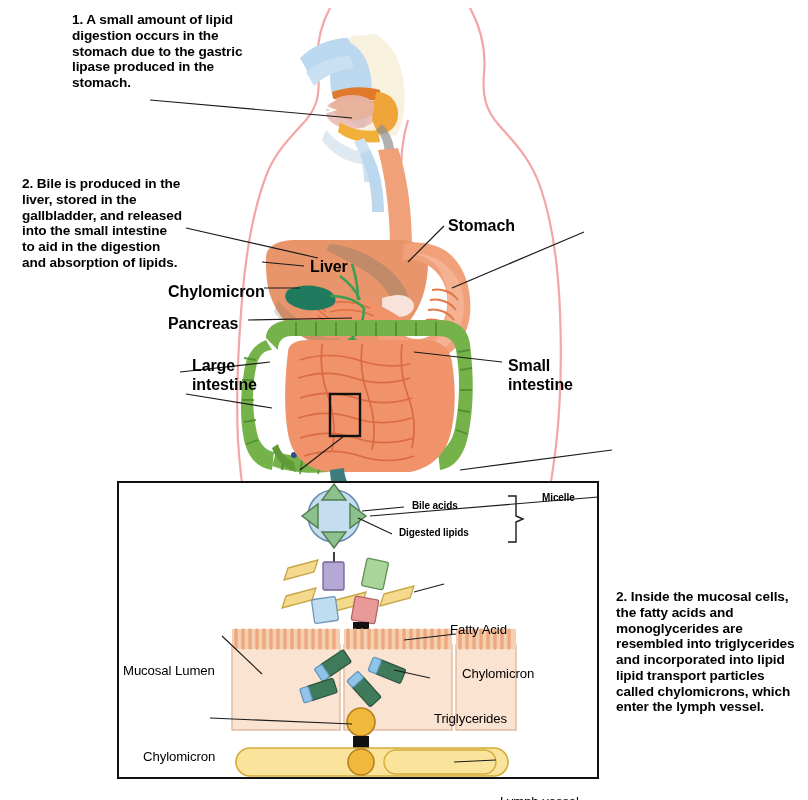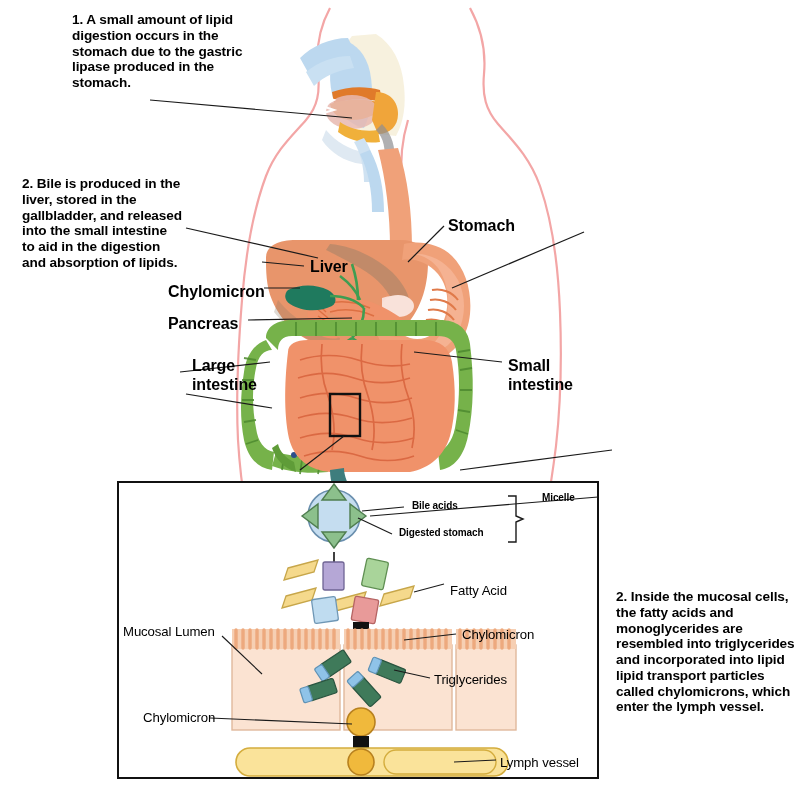--- a/index.html
+++ b/index.html
@@ -56,21 +56,21 @@
   
   #lbl-lumen {
     left: 168px; top: 520px; width: 176px;
     font-size: 15px; text-align: center;
   }
   .inset { font-size: 10px; font-weight: bold; }
   #lbl-bile      { left: 412px; top: 500px; }
   #lbl-digested  { left: 399px; top: 527px; }
   #lbl-micelle   { left: 530px; top: 492px; padding-left: 12px; }
 
-  .inset-plain { font-size: 13.2px; font-weight: normal; }
+  .inset-plain { font-size: 13.2px; font-weight: normal; margin-top: 39px; }
   #lbl-fatty     { left: 450px; top: 583px; }
   #lbl-mucosal   { left: 123px; top: 624px; }
   #lbl-micro     { left: 462px; top: 627px; }
   #lbl-trigly    { left: 434px; top: 672px; }
   #lbl-chylo     { left: 143px; top: 710px; }
   #lbl-lymph     { left: 500px; top: 755px; }
 </style>
 </head>
 <body>
 
@@ -304,21 +304,21 @@
   <div class="txt organ" id="lbl-liver">Liver</div>
   <div class="txt organ" id="lbl-gallbladder">Chylomicron</div>
   <div class="txt organ" id="lbl-pancreas">Pancreas</div>
   <div class="txt organ" id="lbl-large">Large
 intestine</div>
   <div class="txt organ" id="lbl-stomach">Stomach</div>
   <div class="txt organ" id="lbl-small">Small
 intestine</div>
 
   <div class="txt inset" id="lbl-bile">Bile acids</div>
-  <div class="txt inset" id="lbl-digested">Digested stomach</div>
+  <div class="txt inset" id="lbl-digested">Digested lipids</div>
   <div class="txt inset" id="lbl-micelle">Micelle</div>
 
   <div class="txt inset-plain" id="lbl-fatty">Fatty Acid</div>
   <div class="txt inset-plain" id="lbl-mucosal">Mucosal Lumen</div>
   <div class="txt inset-plain" id="lbl-micro">Chylomicron</div>
   <div class="txt inset-plain" id="lbl-trigly">Triglycerides</div>
   <div class="txt inset-plain" id="lbl-chylo">Chylomicron</div>
   <div class="txt inset-plain" id="lbl-lymph">Lymph vessel</div>
 
 </div>

